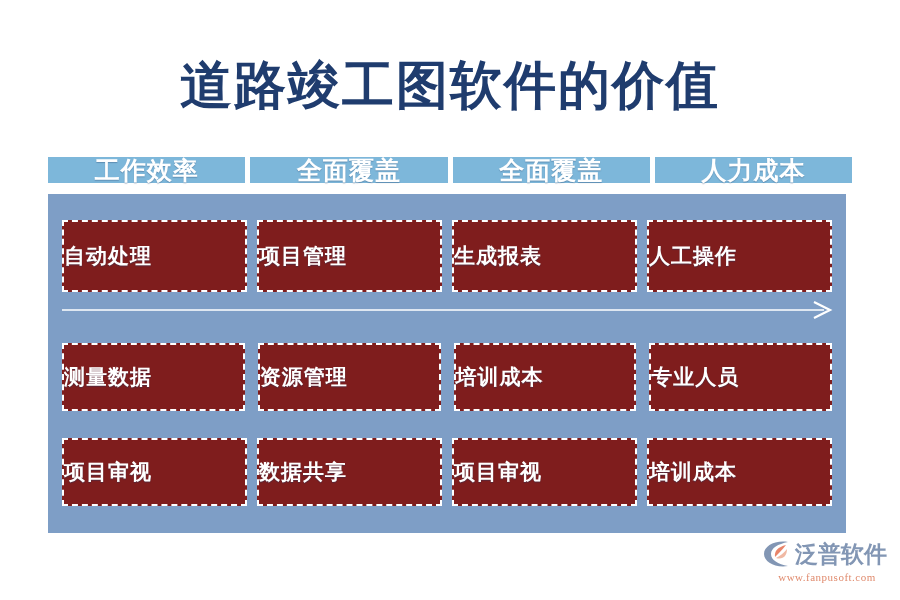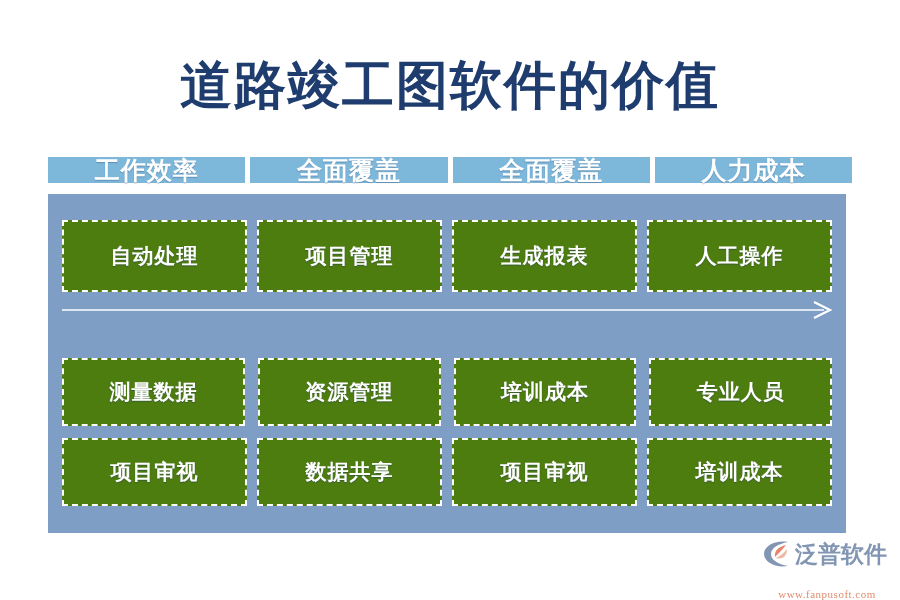--- a/index.html
+++ b/index.html
@@ -70,31 +70,31 @@
   }
 
   .grid-row {
     position: absolute;
     left: 14px;
     width: 770px;
     display: flex;
     gap: 10px;
   }
   .grid-row.r1 { top: 26px;  height: 72px; }
-  .grid-row.r2 { top: 164px; height: 68px; gap: 13px; }
+  .grid-row.r2 { top: 149px; height: 68px; gap: 13px; }
   .grid-row.r3 { top: 244px; height: 68px; }
 
   .cell {
     flex: 1 1 0;
     border: 2px dashed #ffffff;
-    background: #4d7c0f;
+    background: #7f1d1d;
     color: #ffffff;
     display: flex;
     align-items: center;
-    justify-content: center;
+    justify-content: flex-start;
     font-size: 21px;
     font-weight: 700;
     letter-spacing: 1px;
     text-shadow: 0 1px 1px rgba(30,55,95,0.45);
     box-sizing: border-box;
   }
 
   
   .arrow {
     position: absolute;
@@ -125,21 +125,21 @@
   }
   .logo-word {
     font-size: 23px;
     font-weight: 700;
     color: #8296b4;
     letter-spacing: 0px;
     line-height: 28px;
     font-family: "Liberation Sans", "DejaVu Sans", sans-serif;
   }
   .logo-url {
-    margin-top: 18px;
+    margin-top: 1px;
     text-align: center;
     font-size: 11px;
     color: #e08b6e;
     letter-spacing: 0.5px;
     font-family: "Liberation Serif", "DejaVu Serif", serif;
   }
 </style>
 </head>
 <body>
 

